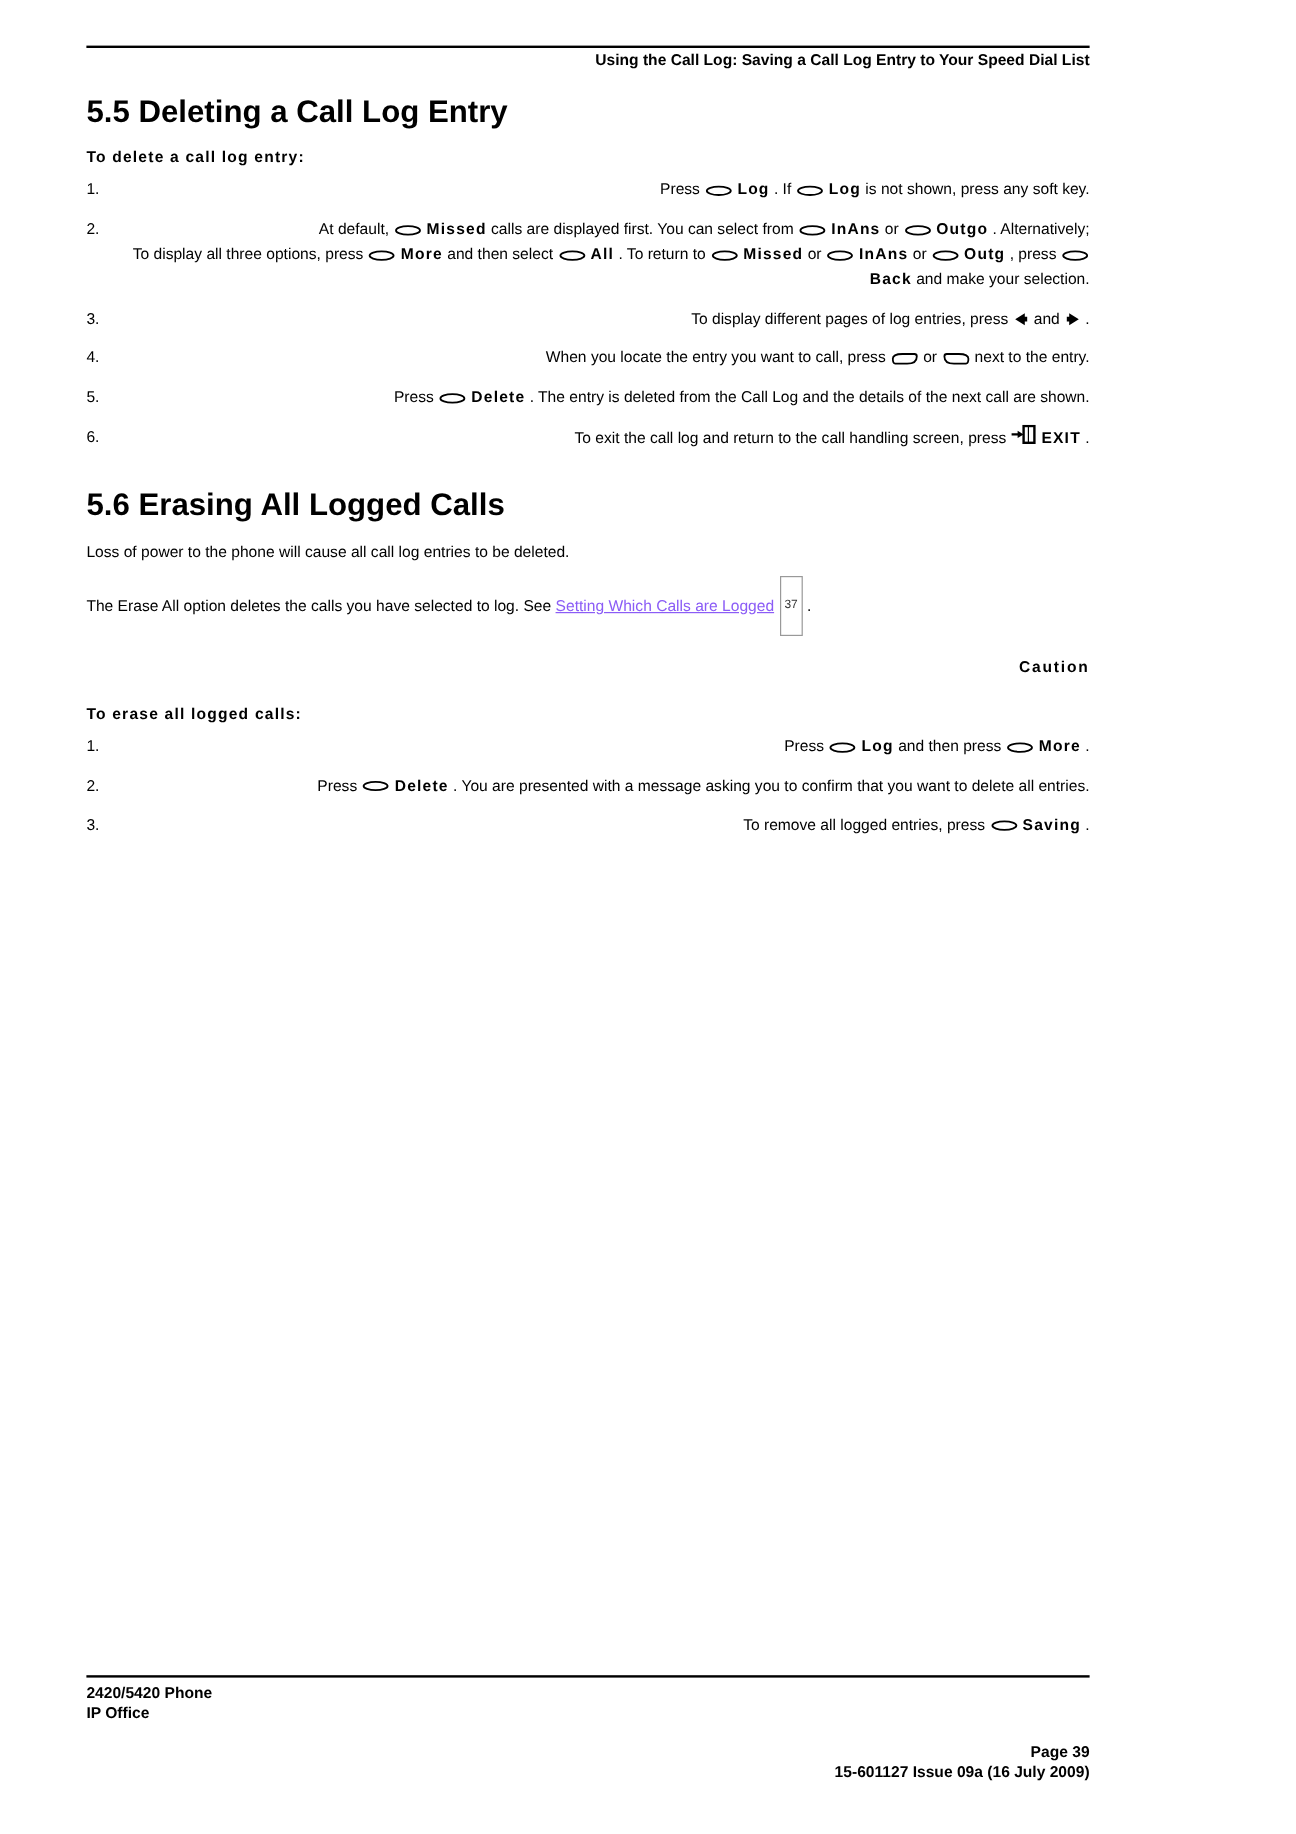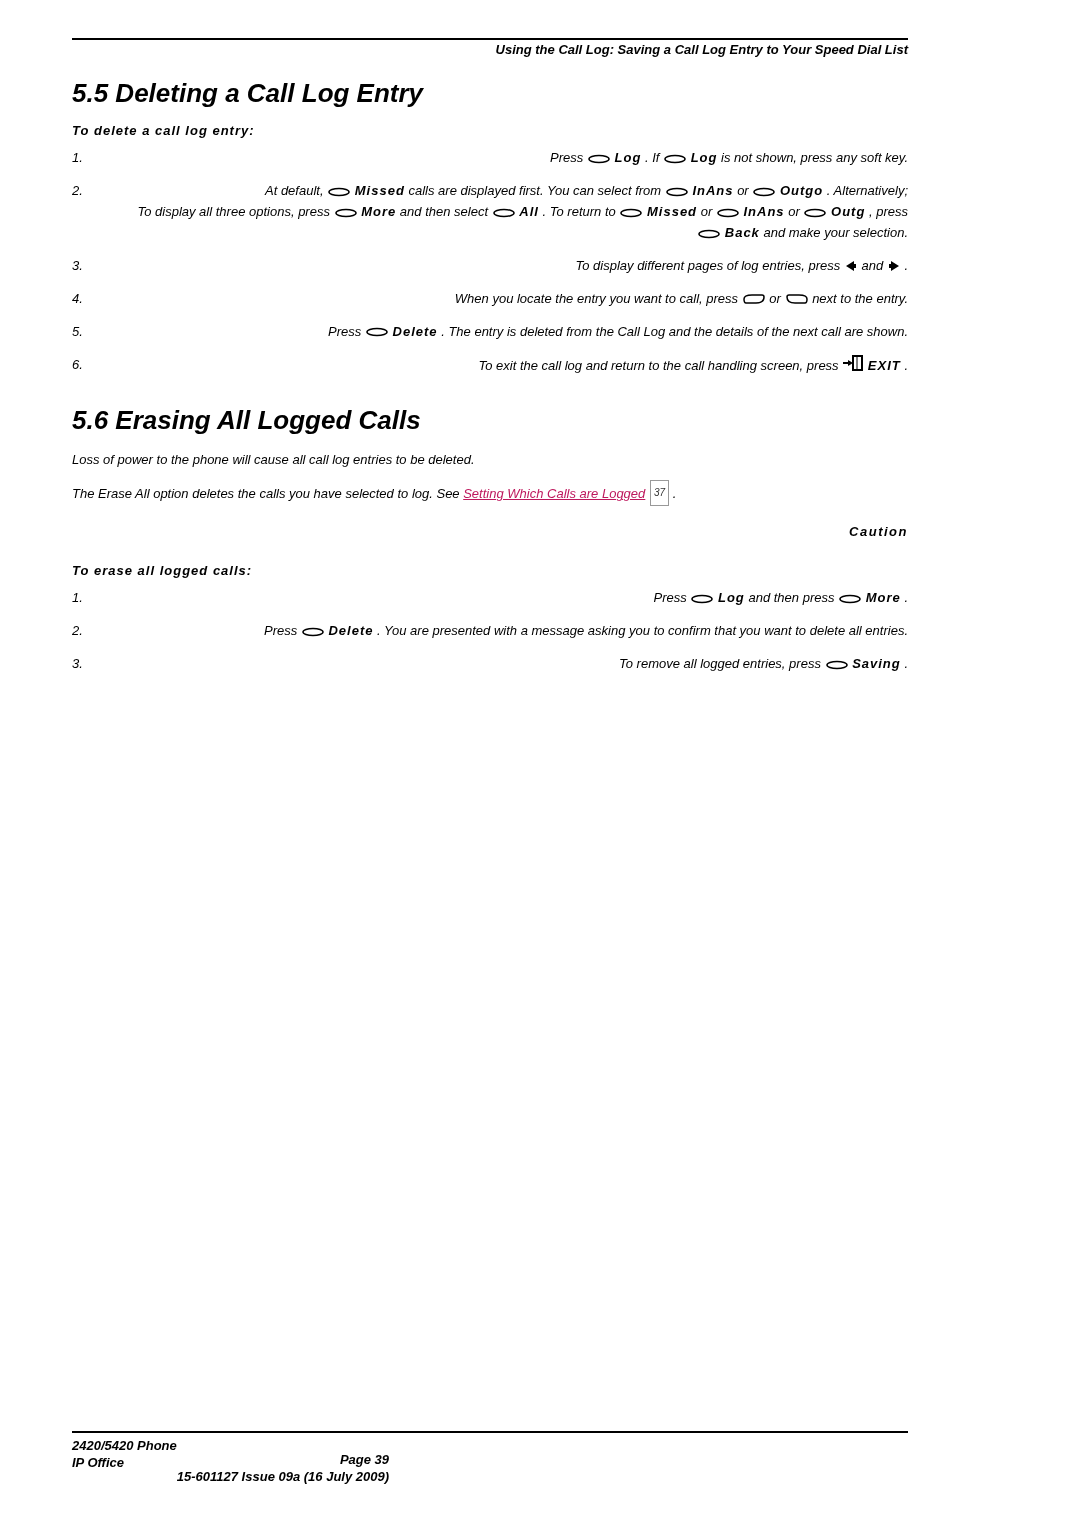--- a/index.html
+++ b/index.html
@@ -8,21 +8,20 @@
       height: 1528px;
       font-family: Verdana, Arial, sans-serif;
       background: #fff;
       color: #000;
     }
     .page {
       width: 980px;
       height: 1528px;
       padding: 38px 72px 44px 72px;
       position: relative;
-      font-style: italic;
     }
     .header-bar {
       border-top: 2px solid #000;
       padding-top: 2px;
       text-align: right;
       font-weight: bold;
       font-size: 13px;
       margin-bottom: 12px;
     }
     h1.section {
@@ -92,28 +91,28 @@
     .softkey-icon svg { vertical-align: middle; }
     .exit-icon {
       display: inline-block;
       font-weight: bold;
       vertical-align: middle;
     }
     .label-strong {
       font-weight: bold;
     }
     a.link {
-      color: #be185d;
+      color: #8b5cf6;
       text-decoration: underline;
     }
     .pageref {
       display: inline-block;
       border: 1px solid #999;
       font-size: 10px;
-      padding: 4px 3px;
+      padding: 16px 3px;
       vertical-align: 2px;
       color: #333;
       margin-left: 1px;
     }
     .arrow-icon svg { vertical-align: middle; }
     .caution {
       font-size: 13px;
       letter-spacing: 1.5px;
       font-weight: bold;
       margin-top: 18px;
@@ -126,20 +125,21 @@
       right: 72px;
       bottom: 42px;
     }
     .footer-line {
       border-top: 2px solid #000;
       padding-top: 4px;
       display: flex;
       justify-content: flex-start;
       font-size: 13px;
       font-weight: bold;
+      flex-direction: column;
     }
     .footer-col { line-height: 1.35; }
     .footer-col.right { text-align: right; margin-top: 14px; }
     .spacer-small { height: 8px; }
     .softkey-label { letter-spacing: 1px; }
   </style>
 </head>
 <body>
 
 <div class="page">

